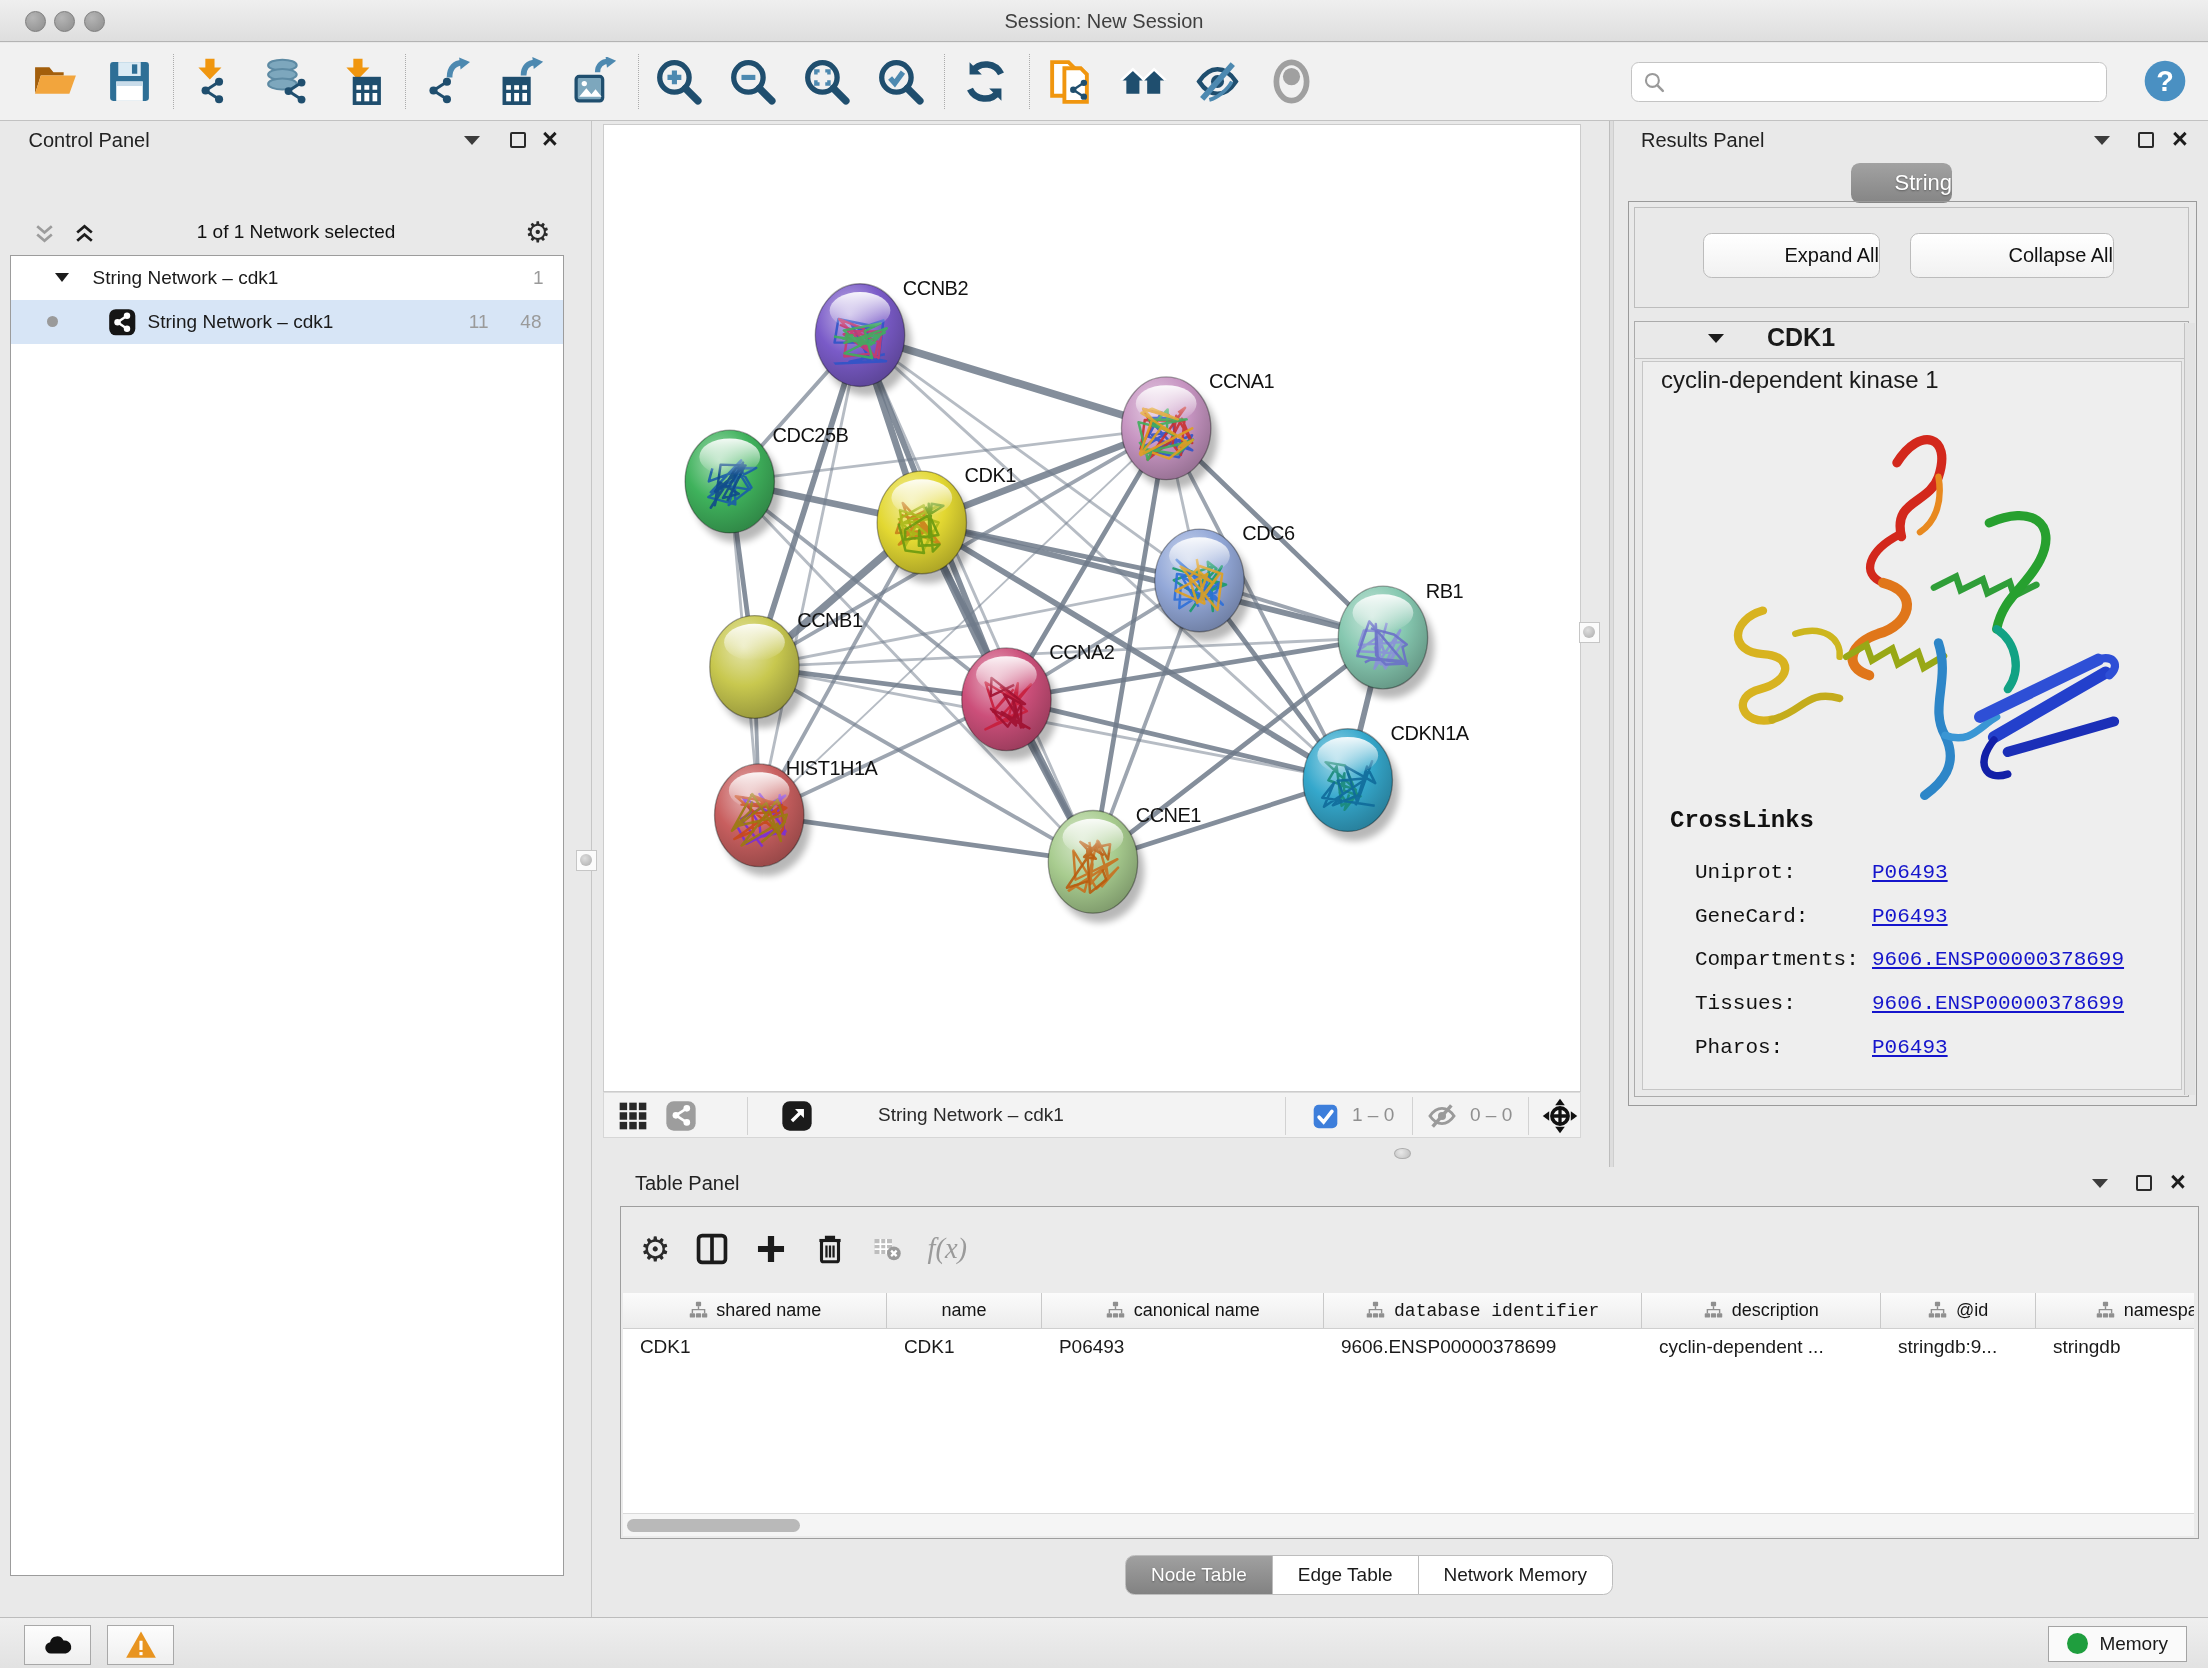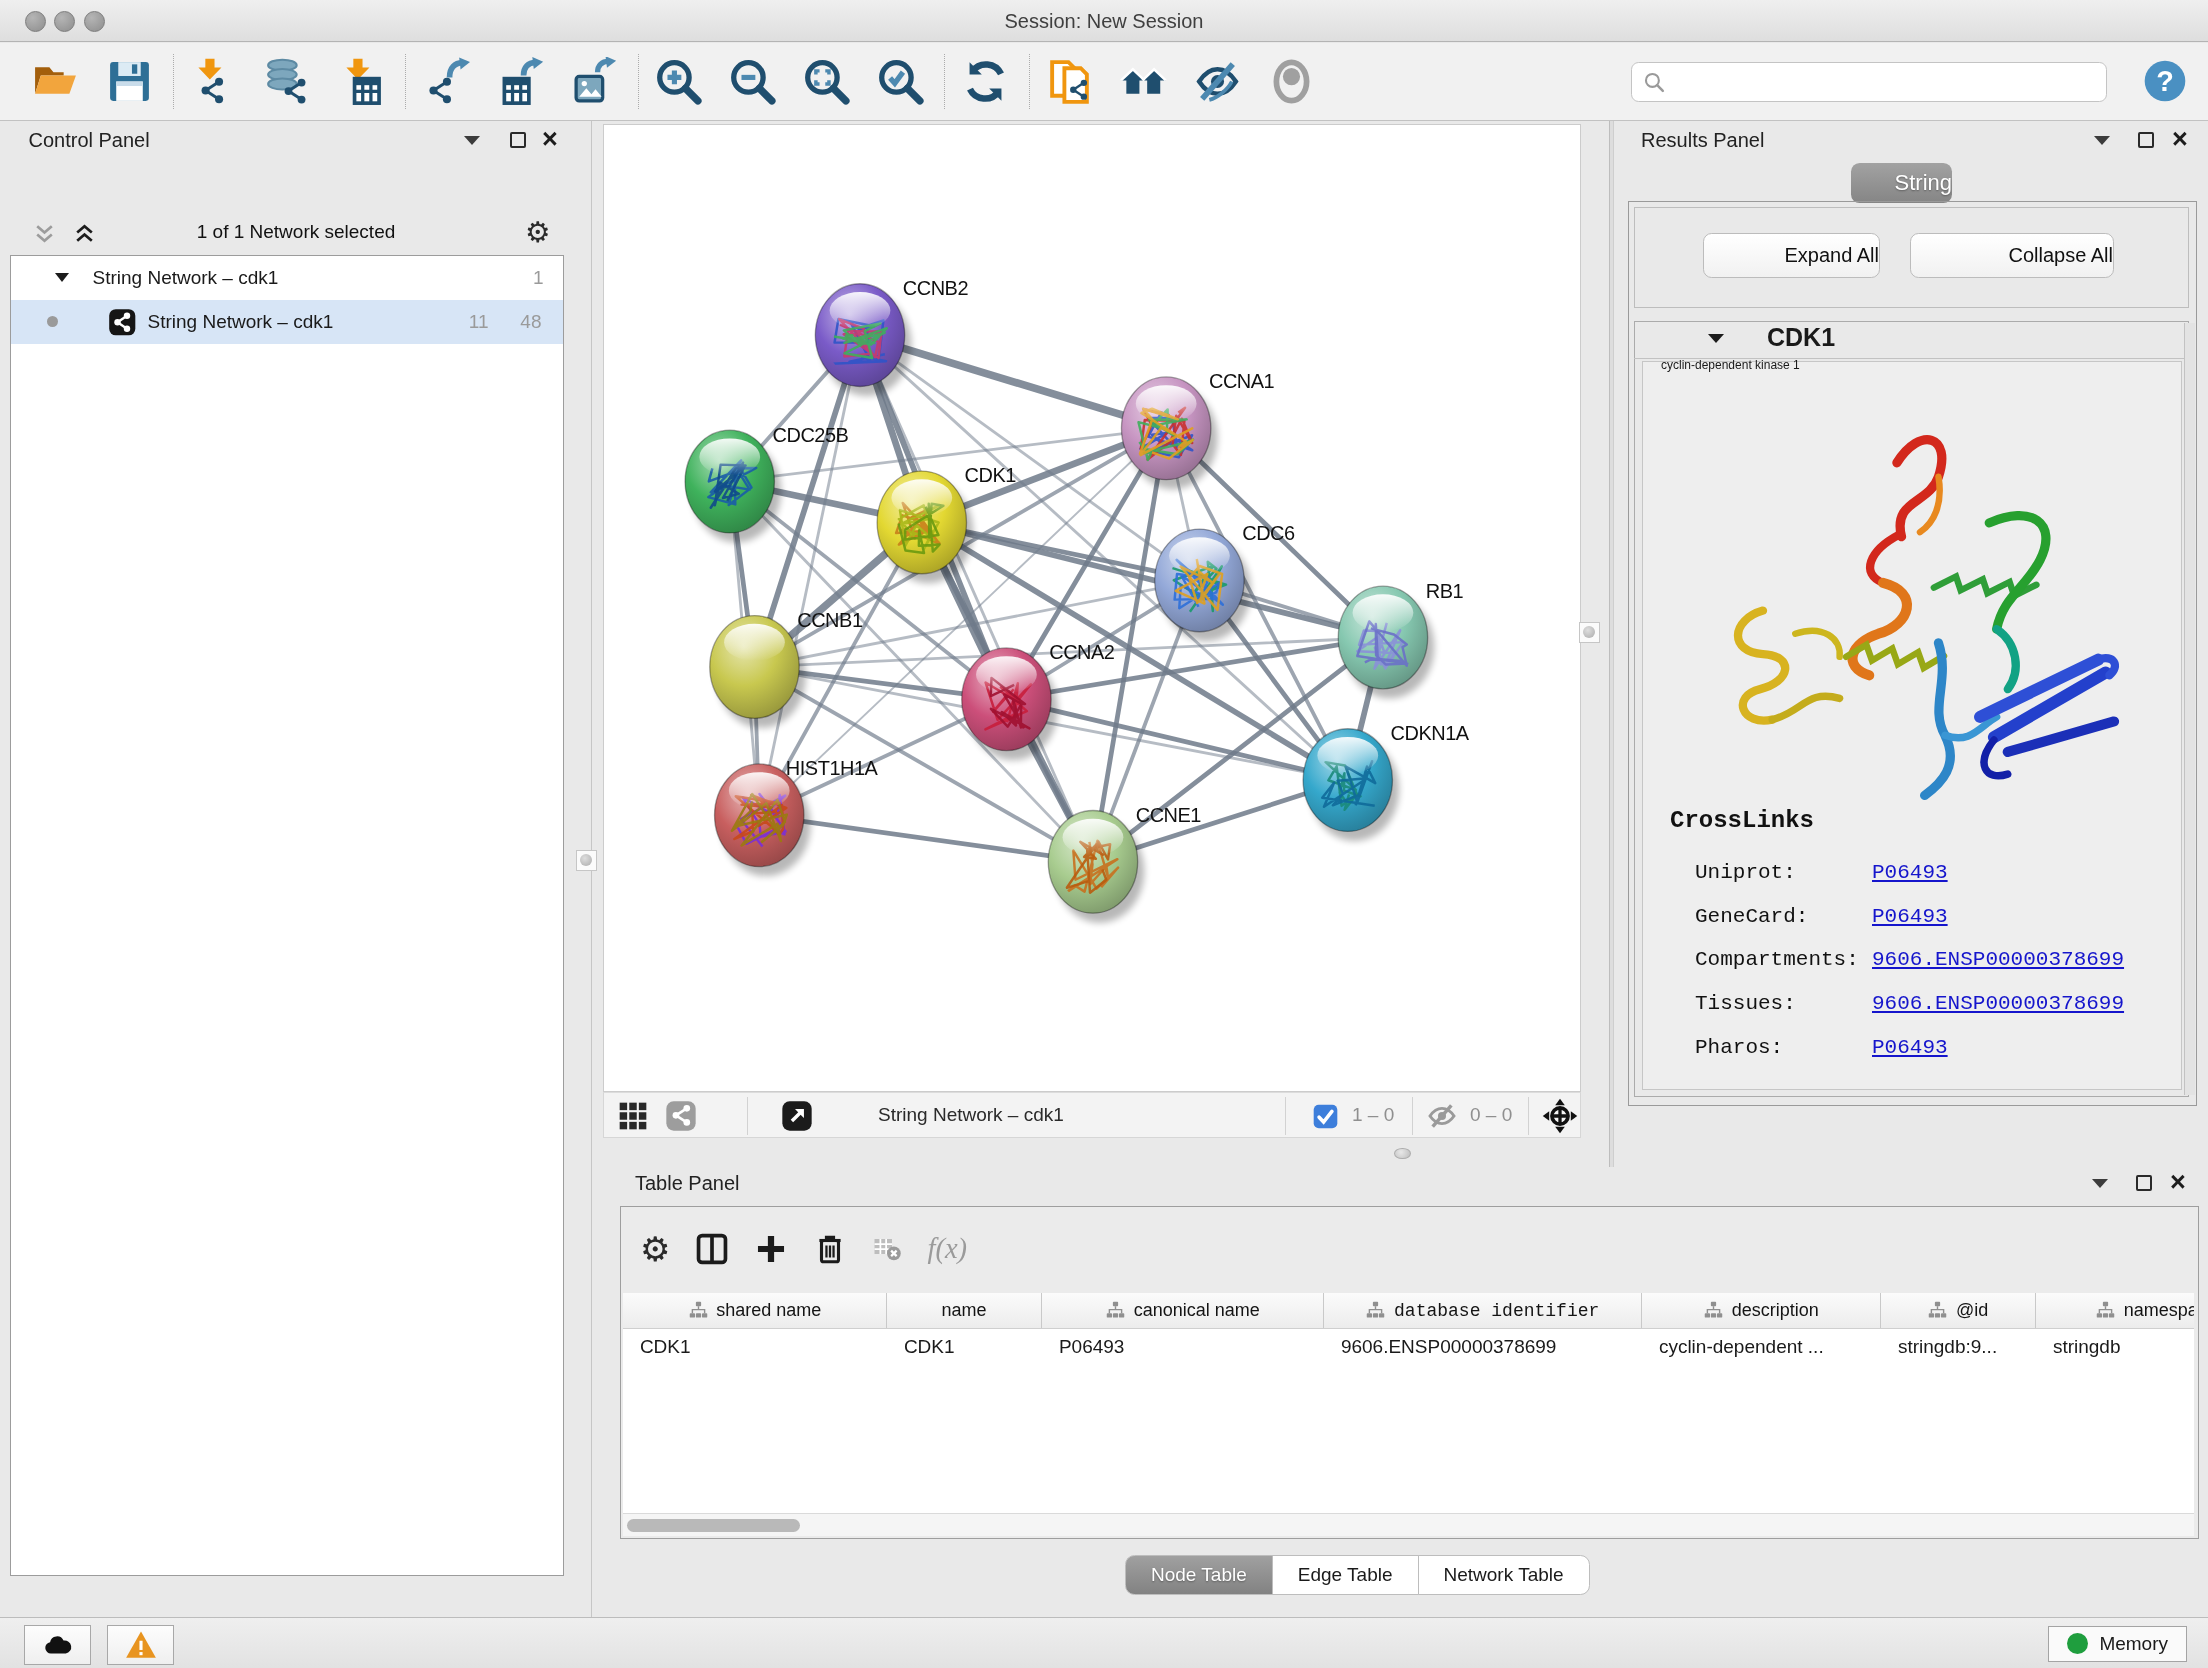--- a/index.html
+++ b/index.html
@@ -692,21 +692,21 @@
     <div class="rp-outer"></div>
     <div class="rp-btnbox"></div>
     <div class="rp-btn" style="left:86px;top:112px;width:177px">Expand All</div>
     <div class="rp-btn" style="left:293px;top:112px;width:204px">Collapse All</div>
     <div class="rp-cdkbox"></div>
     <div class="rp-cdkhead"></div>
     <div class="ctl-tri" style="left:91px;top:213px;border-top-color:#1c1c1c"></div>
     <div style="position:absolute;left:150px;top:202px;font-size:25px;font-weight:bold">CDK1</div>
     <div class="rp-inner"></div>
     <div class="rp-scroll"></div>
-    <div style="position:absolute;left:44px;top:237px;font-size:12px">cyclin-dependent kinase 1</div>
+    <div style="position:absolute;left:44px;top:245px;font-size:24px">cyclin-dependent kinase 1</div>
 
     <svg style="position:absolute;left:84px;top:291px" width="438" height="388" viewBox="0 0 470 420">
       <g fill="none" stroke-linecap="round">
         <path d="M210,55 C235,15 270,25 255,70 C245,100 205,95 215,135" stroke="#d3281c" stroke-width="10"></path>
         <path d="M212,133 C180,150 170,175 195,185" stroke="#d3281c" stroke-width="9"></path>
         <path d="M255,70 C260,100 250,120 235,130" stroke="#e8891f" stroke-width="7"></path>
         <path d="M195,185 C235,195 225,230 190,240 C160,250 150,275 180,285" stroke="#e0761a" stroke-width="11"></path>
         <path d="M65,215 C30,225 28,260 65,262 C100,264 95,292 62,300 C30,308 42,340 75,333" stroke="#d8b320" stroke-width="9"></path>
         <path d="M75,333 C108,325 112,300 148,310" stroke="#c4ac1c" stroke-width="8"></path>
         <path d="M100,240 C130,230 150,245 148,265" stroke="#cdb61e" stroke-width="7"></path>
@@ -870,21 +870,21 @@
             </div>
           </div>
       </div>
       <div class="tp-hscroll">
         <div class="tp-thumb"></div>
       </div>
     </div>
     <div class="tp-tabs segwrap" id="tp-tabs">
         <div class="seg selected">Node Table</div>
         <div class="seg">Edge Table</div>
-        <div class="seg">Network Table</div>
+        <div class="seg">Network Memory</div>
       </div>
   </div>
 
   <div class="statusbar">
     <div class="sb-btn" style="left:24px">
       <svg width="34" height="34" viewBox="0 0 24 24">
         <path d="M7 18a4 4 0 0 1-.6-7.95 5 5 0 0 1 9.5-1.2A3.8 3.8 0 0 1 17.5 18z" fill="#111"></path>
       </svg>
     </div>
     <div class="sb-btn" style="left:107px">

